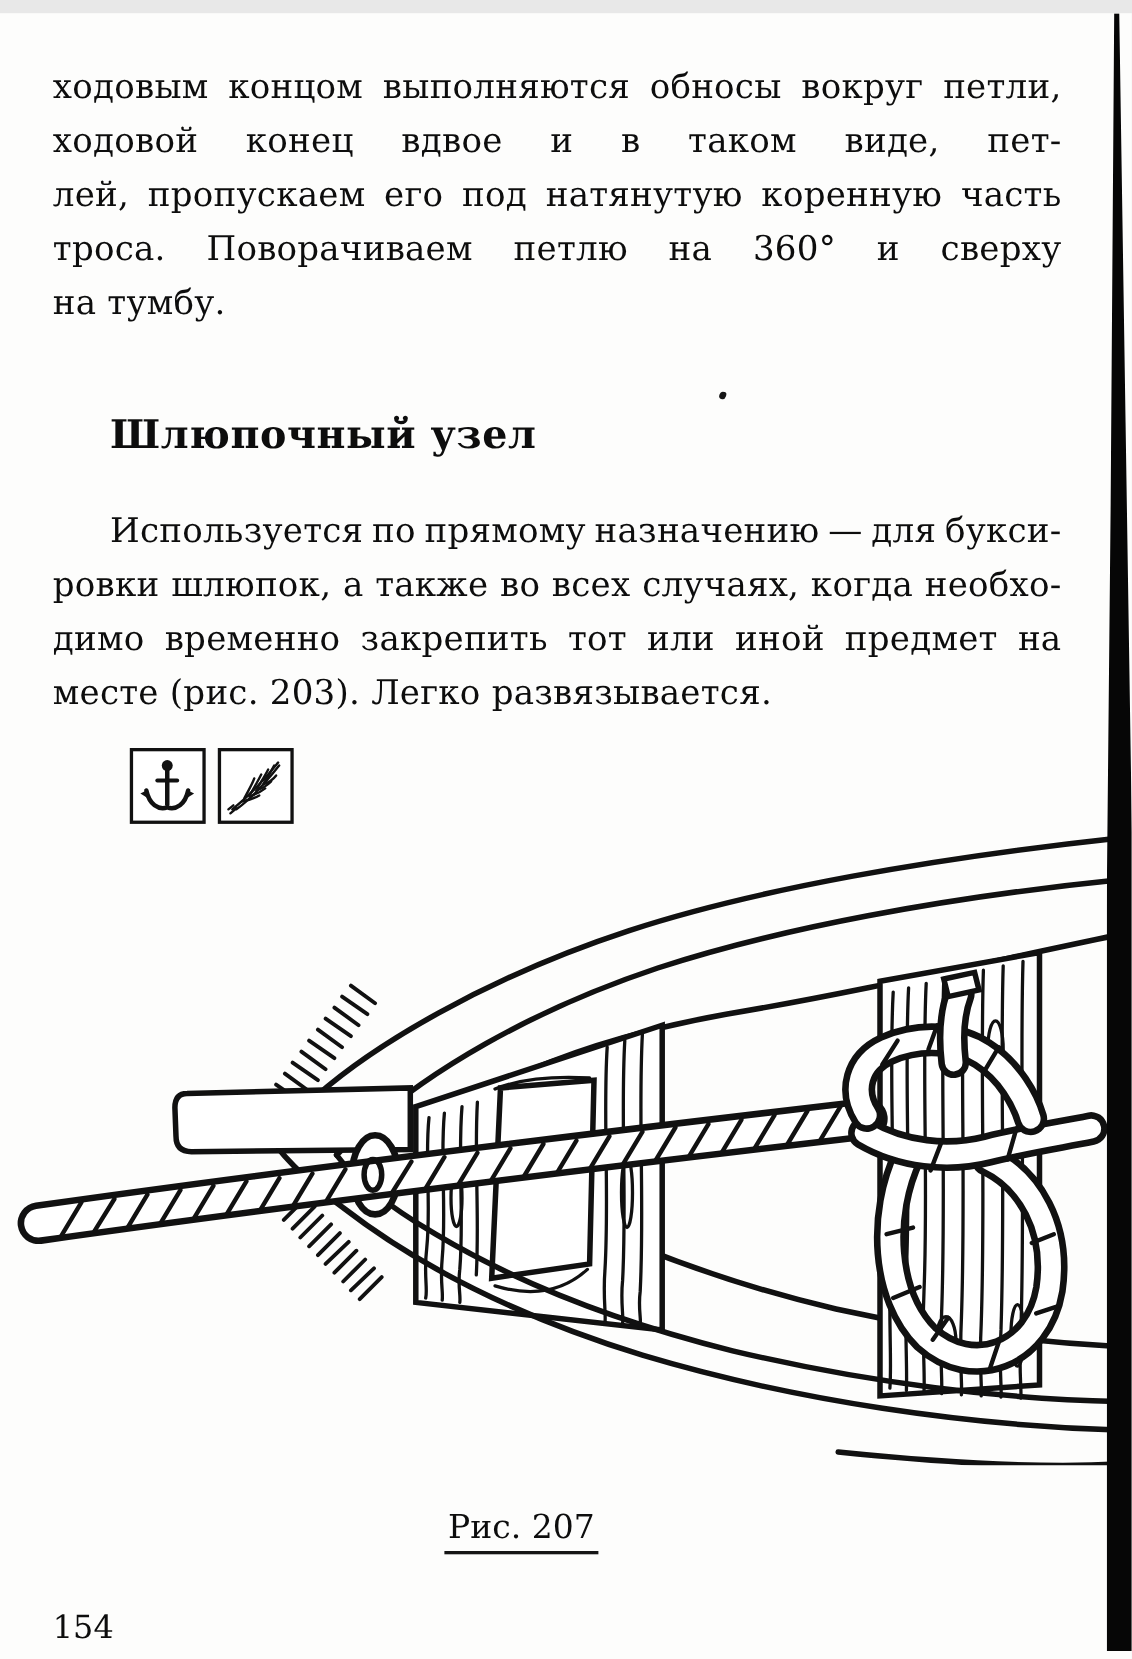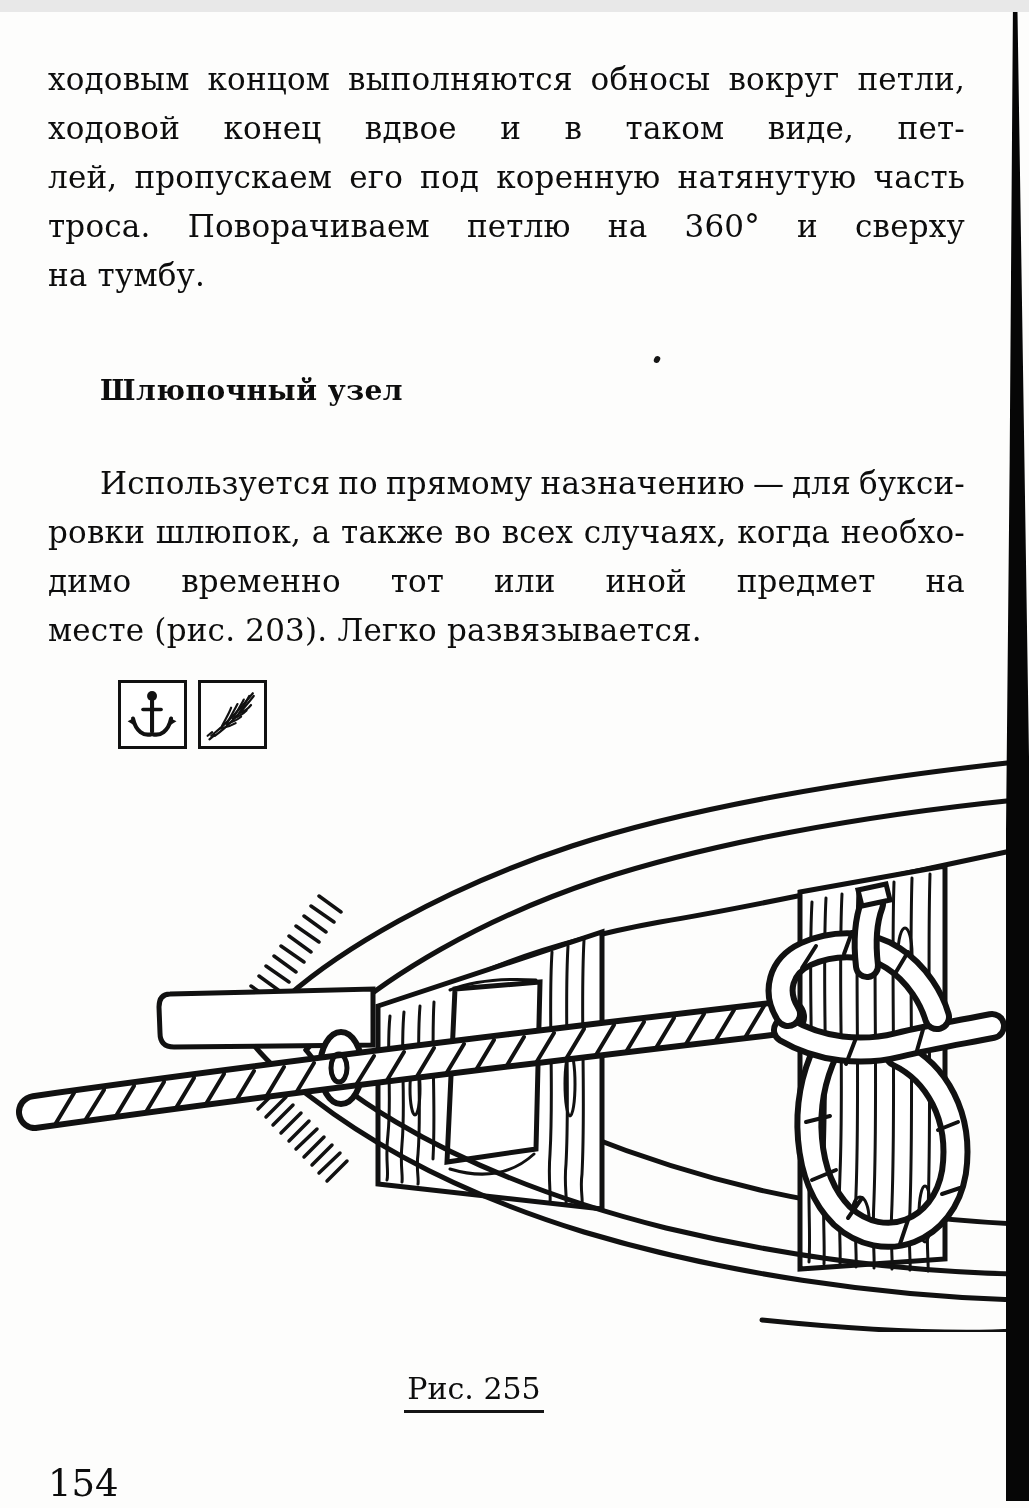--- a/index.html
+++ b/index.html
@@ -8,35 +8,35 @@
     font-family:"DejaVu Serif","Liberation Serif",serif;color:#0d0d0d;
     overflow:hidden;margin:12px auto;
   }
   .line{
     position:absolute;left:48px;width:917px;font-size:31px;line-height:38px;
     white-space:nowrap;letter-spacing:.2px;
   }
   .j{display:flex;justify-content:space-between;}
   .indent{left:100px;width:865px;}
   .heading{
-    position:absolute;left:100px;top:362px;margin:0;font-size:28px;
+    position:absolute;left:100px;top:362px;margin:0;font-size:36px;
     font-weight:bold;letter-spacing:.5px;
   }
   .iconrow{position:absolute;left:118px;top:668px;display:flex;gap:11px;}
   .iconbox{
     width:69px;height:69px;border:3px solid #111;box-sizing:border-box;
     display:flex;align-items:center;justify-content:center;background:#fff;
   }
   .figure{position:absolute;left:0;top:742px;width:1029px;height:578px;}
   .caption{
     position:absolute;left:404px;top:1358px;width:140px;text-align:center;
     font-size:30px;line-height:38px;border-bottom:3px solid #151515;
     padding-bottom:2px;
   }
-  .pagenum{position:absolute;left:48px;top:1450px;font-size:37px;}
+  .pagenum{position:absolute;left:48px;top:1450px;font-size:29px;}
   .gutter{
     position:absolute;left:1006px;top:0;width:23px;height:1489px;background:#060606;
     clip-path:polygon(30% 0,50% 0,75% 25%,100% 50%,100% 100%,0 100%,0 55%,16% 30%);
   }
   .speck{
     position:absolute;left:654px;top:344px;width:6px;height:7px;background:#161616;
     border-radius:60% 40% 55% 45%;transform:rotate(20deg);
   }
   svg .ln{stroke:#111;fill:none;stroke-linecap:round;stroke-linejoin:round;}
 </style>
@@ -61,22 +61,22 @@
       <span>в</span>
       <span>таком</span>
       <span>виде,</span>
       <span>пет-</span>
     </div>
   <div class="line j" style="top:146px">
       <span>лей,</span>
       <span>пропускаем</span>
       <span>его</span>
       <span>под</span>
+      <span>натянутую</span>
       <span>коренную</span>
-      <span>натянутую</span>
       <span>часть</span>
     </div>
   <div class="line j" style="top:195px">
       <span>троса.</span>
       <span>Поворачиваем</span>
       <span>петлю</span>
       <span>на</span>
       <span>360°</span>
       <span>и</span>
       <span>сверху</span>
@@ -101,20 +101,21 @@
       <span>по</span>
       <span>прямому</span>
       <span>назначению</span>
       <span>—</span>
       <span>для</span>
       <span>букси-</span>
     </div>
   <div class="line j" style="top:550px">
       <span>димо</span>
       <span>временно</span>
+      <span>закрепить</span>
       <span>тот</span>
       <span>или</span>
       <span>иной</span>
       <span>предмет</span>
       <span>на</span>
     </div>
   <div class="line" style="top:599px">месте (рис. 203). Легко развязывается.</div>
 
   <div class="iconrow">
     <div class="iconbox">
@@ -220,20 +221,20 @@
       <path d="M858,136 L886,130 L890,146 L862,152 Z" fill="#fff" stroke="#111" stroke-width="5"></path>
       <g class="ln" stroke-width="4">
         <path d="M802,214 L816,192 M844,200 L852,178 M896,218 L908,198"></path>
         <path d="M846,310 L856,284 M916,300 L924,272"></path>
         <path d="M806,368 L830,362 M812,426 L836,416 M848,464 L862,444 M900,490 L908,466 M942,440 L960,434 M938,376 L958,368"></path>
       </g>
     </svg>
   </div>
 
   <div class="caption">
-    <span>Рис. 255</span>
+    <span>Рис. 207</span>
   </div>
 
   <div class="pagenum">154</div>
 
   <div class="gutter"></div>
   <div class="speck"></div>
 </div>
 
 </body></html>

